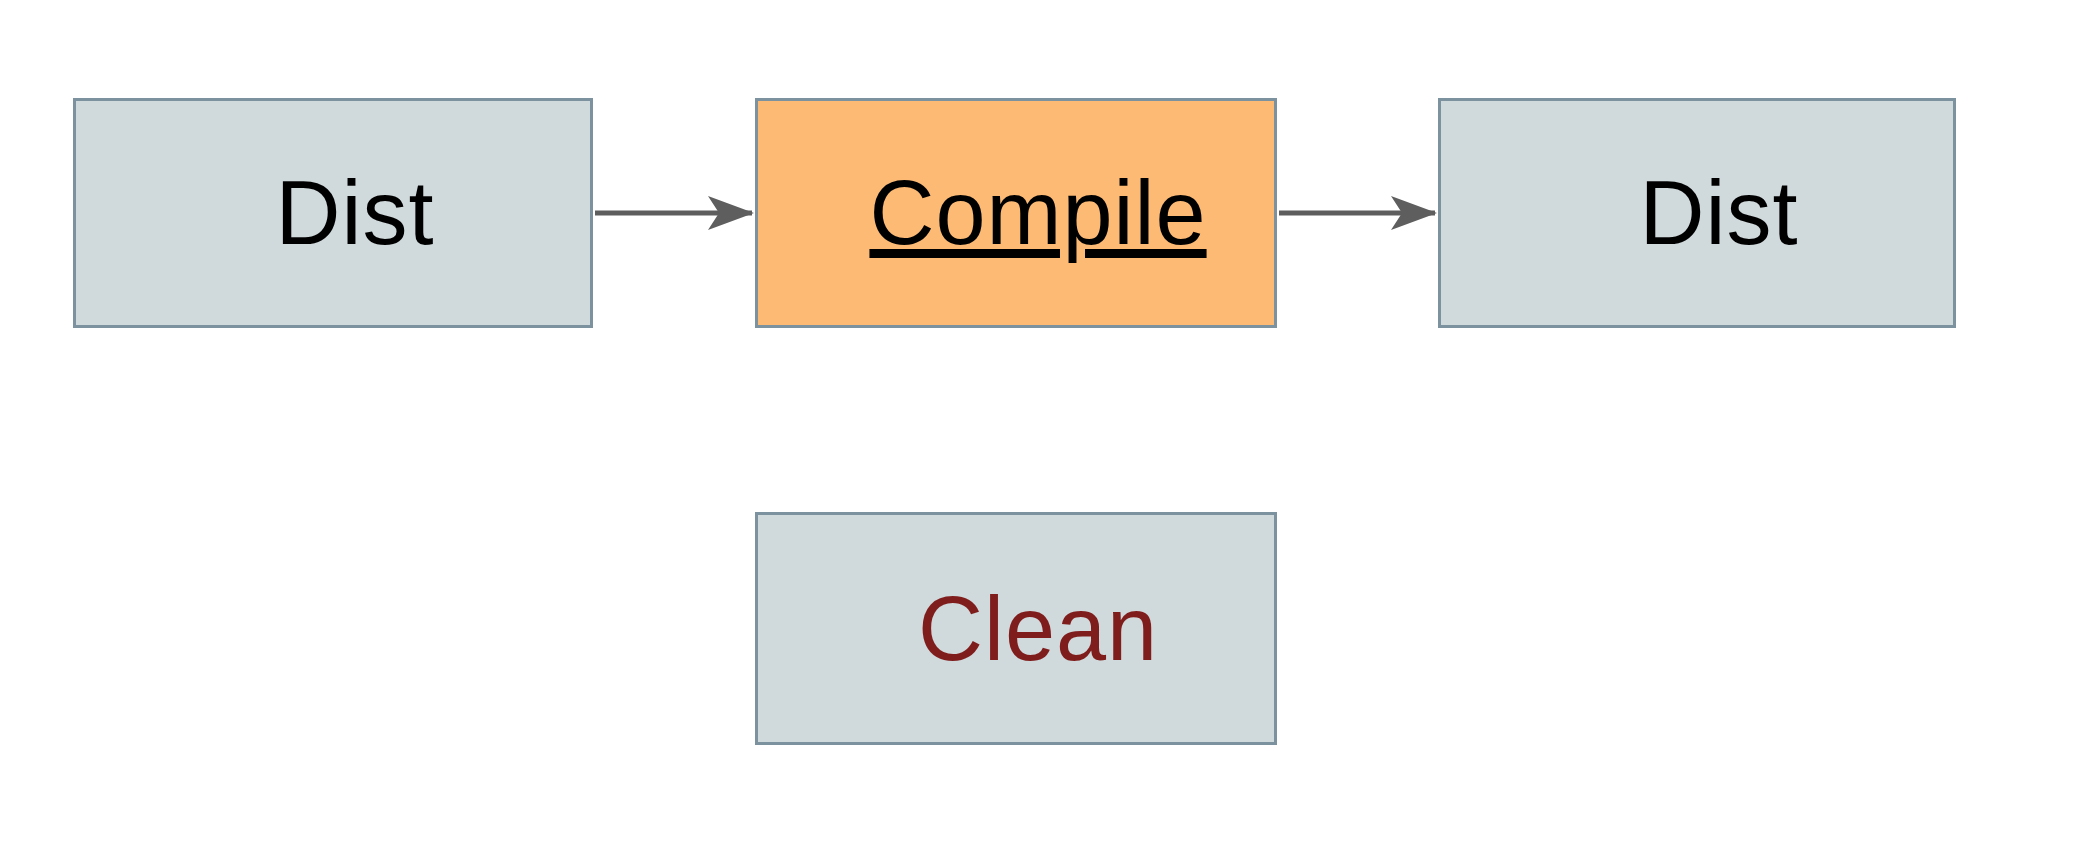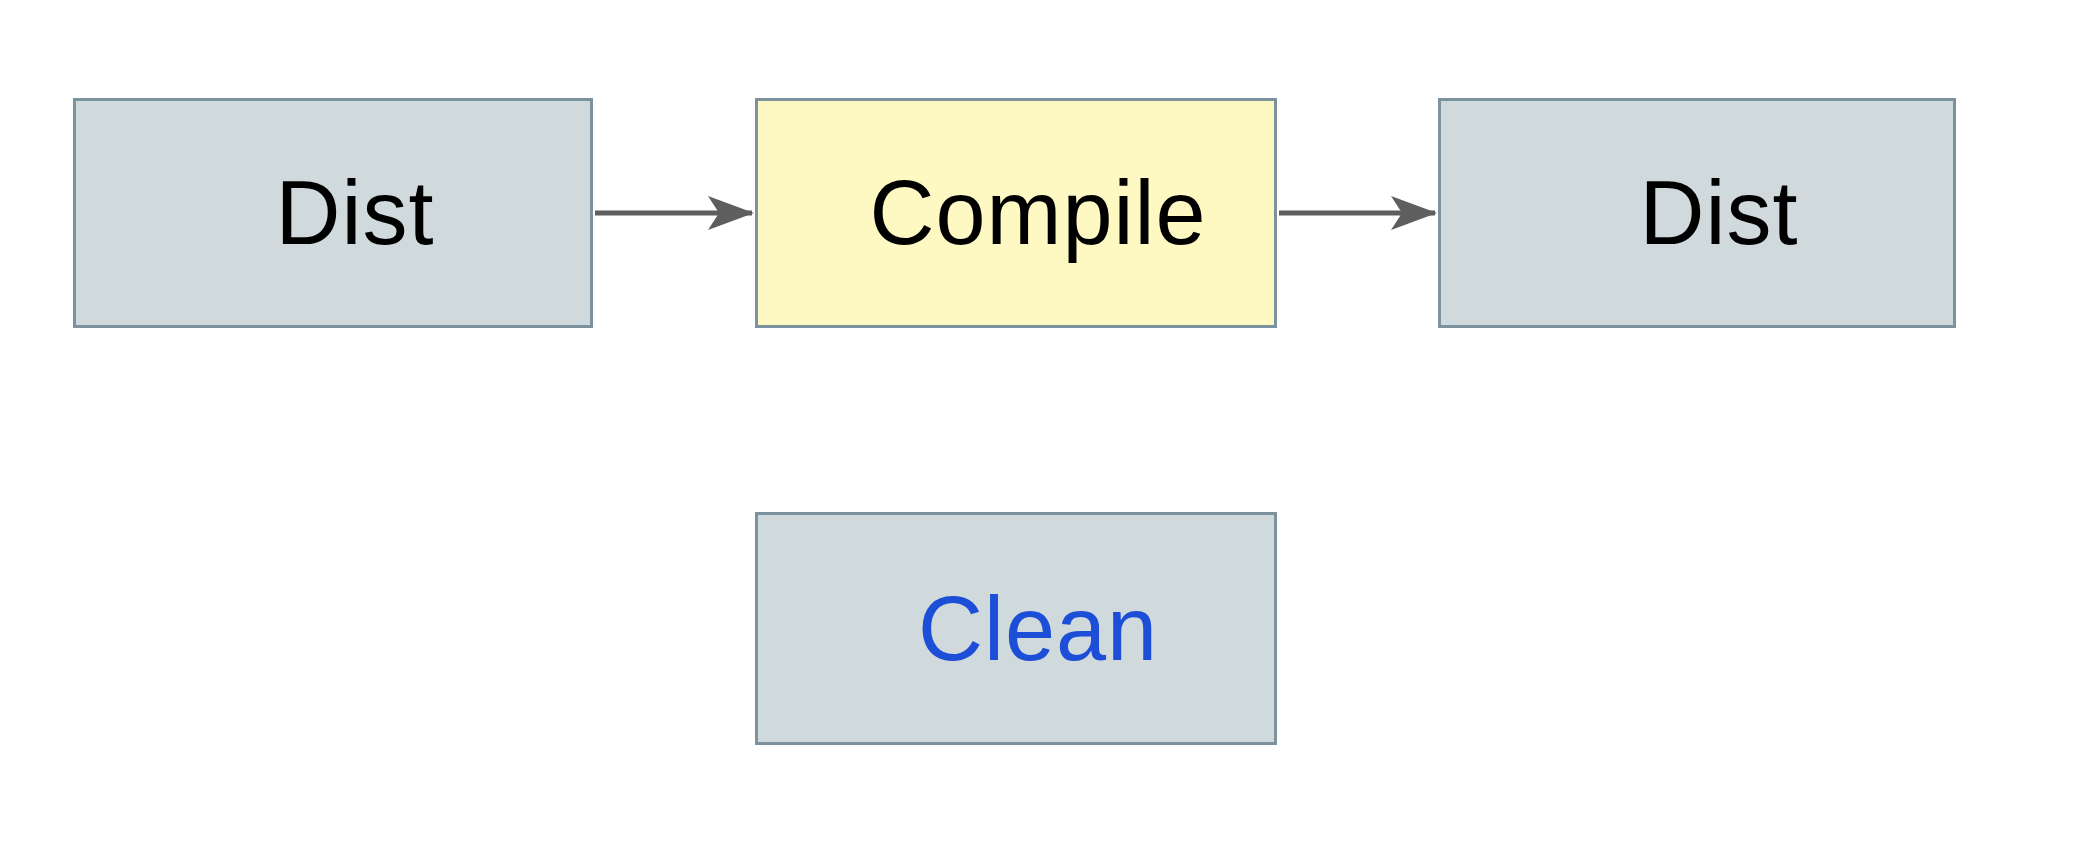--- a/index.html
+++ b/index.html
@@ -46,22 +46,22 @@
         <marker id="arrowhead" markerUnits="userSpaceOnUse" markerWidth="46" markerHeight="34" refX="44" refY="17" orient="auto">
           <path d="M0,0 L46,17 L0,34 L11,17 Z" fill="#5e5e5e"></path>
         </marker>
       </defs>
       <line x1="595" y1="213" x2="752" y2="213" stroke="#5e5e5e" stroke-width="5" marker-end="url(#arrowhead)"></line>
       <line x1="1279" y1="213" x2="1435" y2="213" stroke="#5e5e5e" stroke-width="5" marker-end="url(#arrowhead)"></line>
     </svg>
 <div class="node" style="left: 73px; top: 98px; width: 520px; height: 230px; background: rgb(208, 217, 219); border-color: rgb(124, 146, 158); border-width: 3px;">
       <span class="node-label" style="color: rgb(0, 0, 0);">Dist</span>
     </div>
-    <div class="node" style="left: 755px; top: 98px; width: 522px; height: 230px; background: #fef9c3; border-color: rgb(124, 146, 158); border-width: 3px;">
+    <div class="node" style="left: 755px; top: 98px; width: 522px; height: 230px; background: #fdba74; border-color: rgb(124, 146, 158); border-width: 3px; text-decoration: underline;">
       <span class="node-label" style="color: rgb(0, 0, 0);">Compile</span>
     </div>
     <div class="node" style="left: 1438px; top: 98px; width: 518px; height: 230px; background: rgb(208, 217, 219); border-color: rgb(124, 146, 158); border-width: 3px;">
       <span class="node-label" style="color: rgb(0, 0, 0);">Dist</span>
     </div>
     <div class="node" style="left: 755px; top: 512px; width: 522px; height: 233px; background: rgb(208, 217, 219); border-color: rgb(124, 146, 158); border-width: 3px;">
-      <span class="node-label" style="color: #1d4ed8;">Clean</span>
+      <span class="node-label" style="color: #7f1d1d;">Clean</span>
     </div>
   </div>
 
 </body></html>

